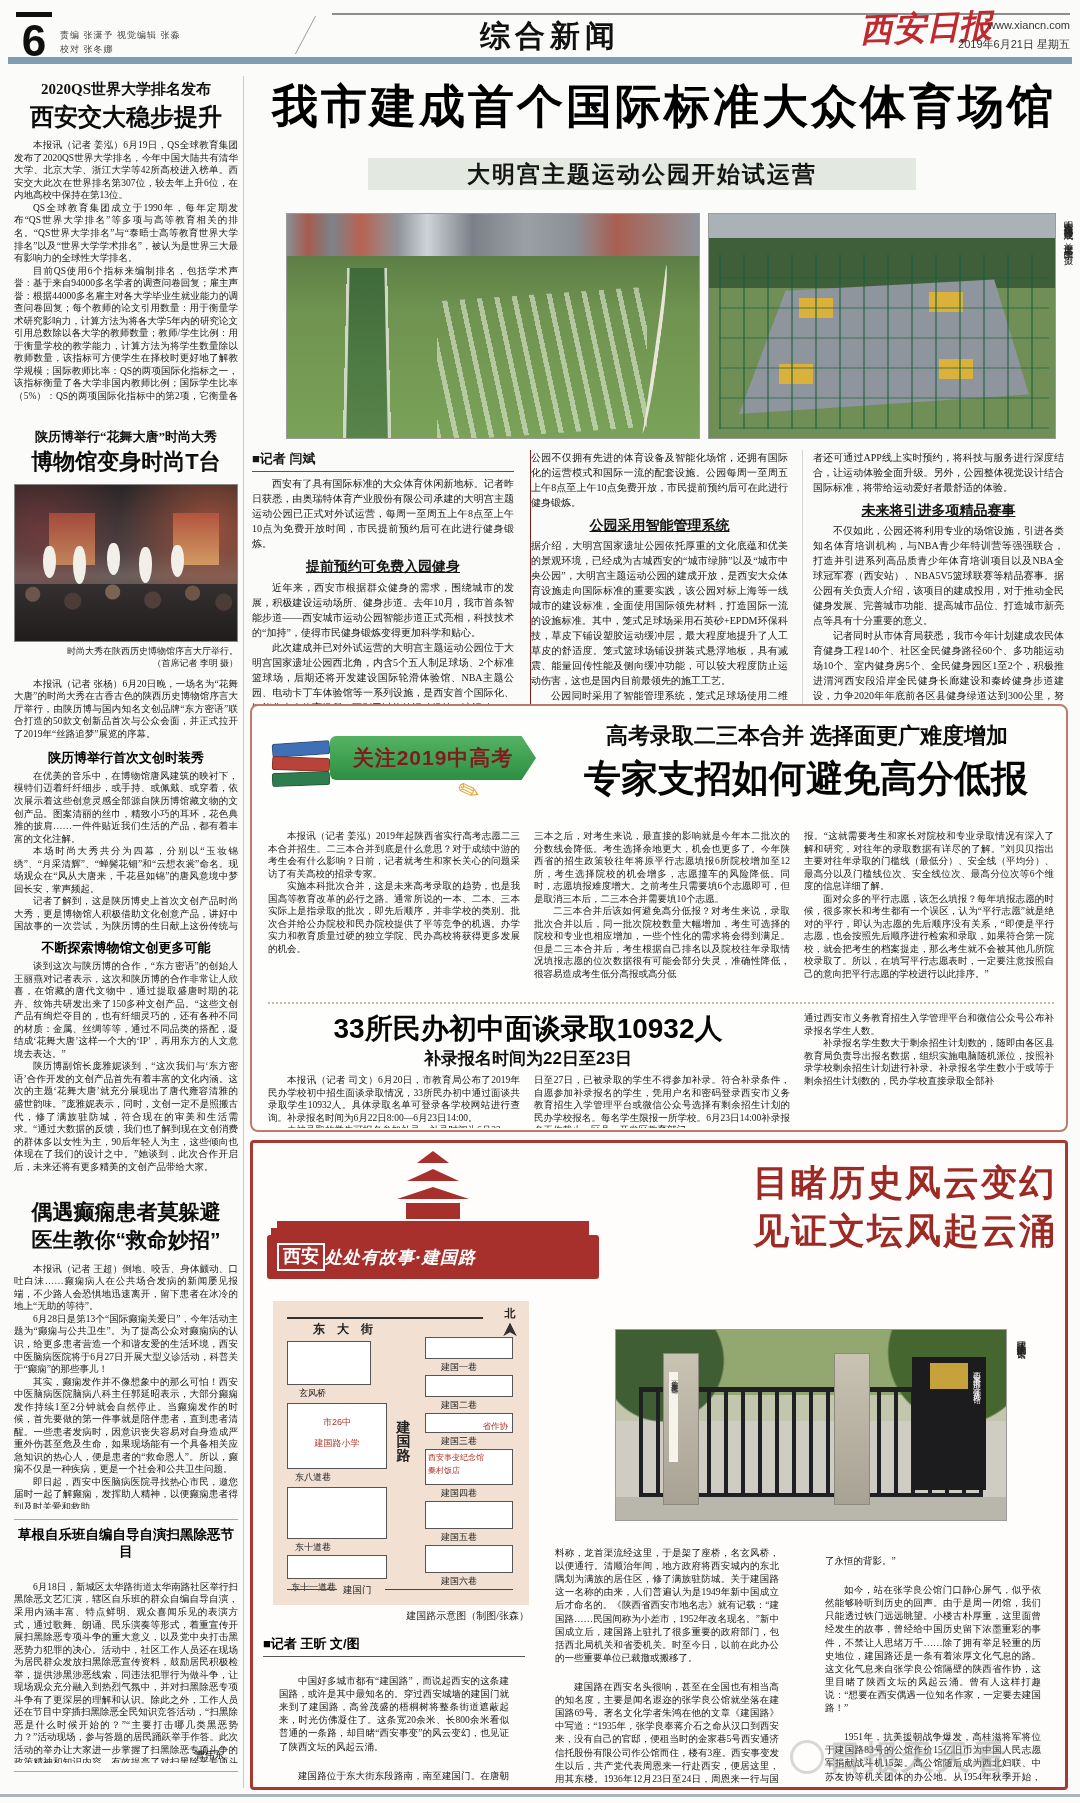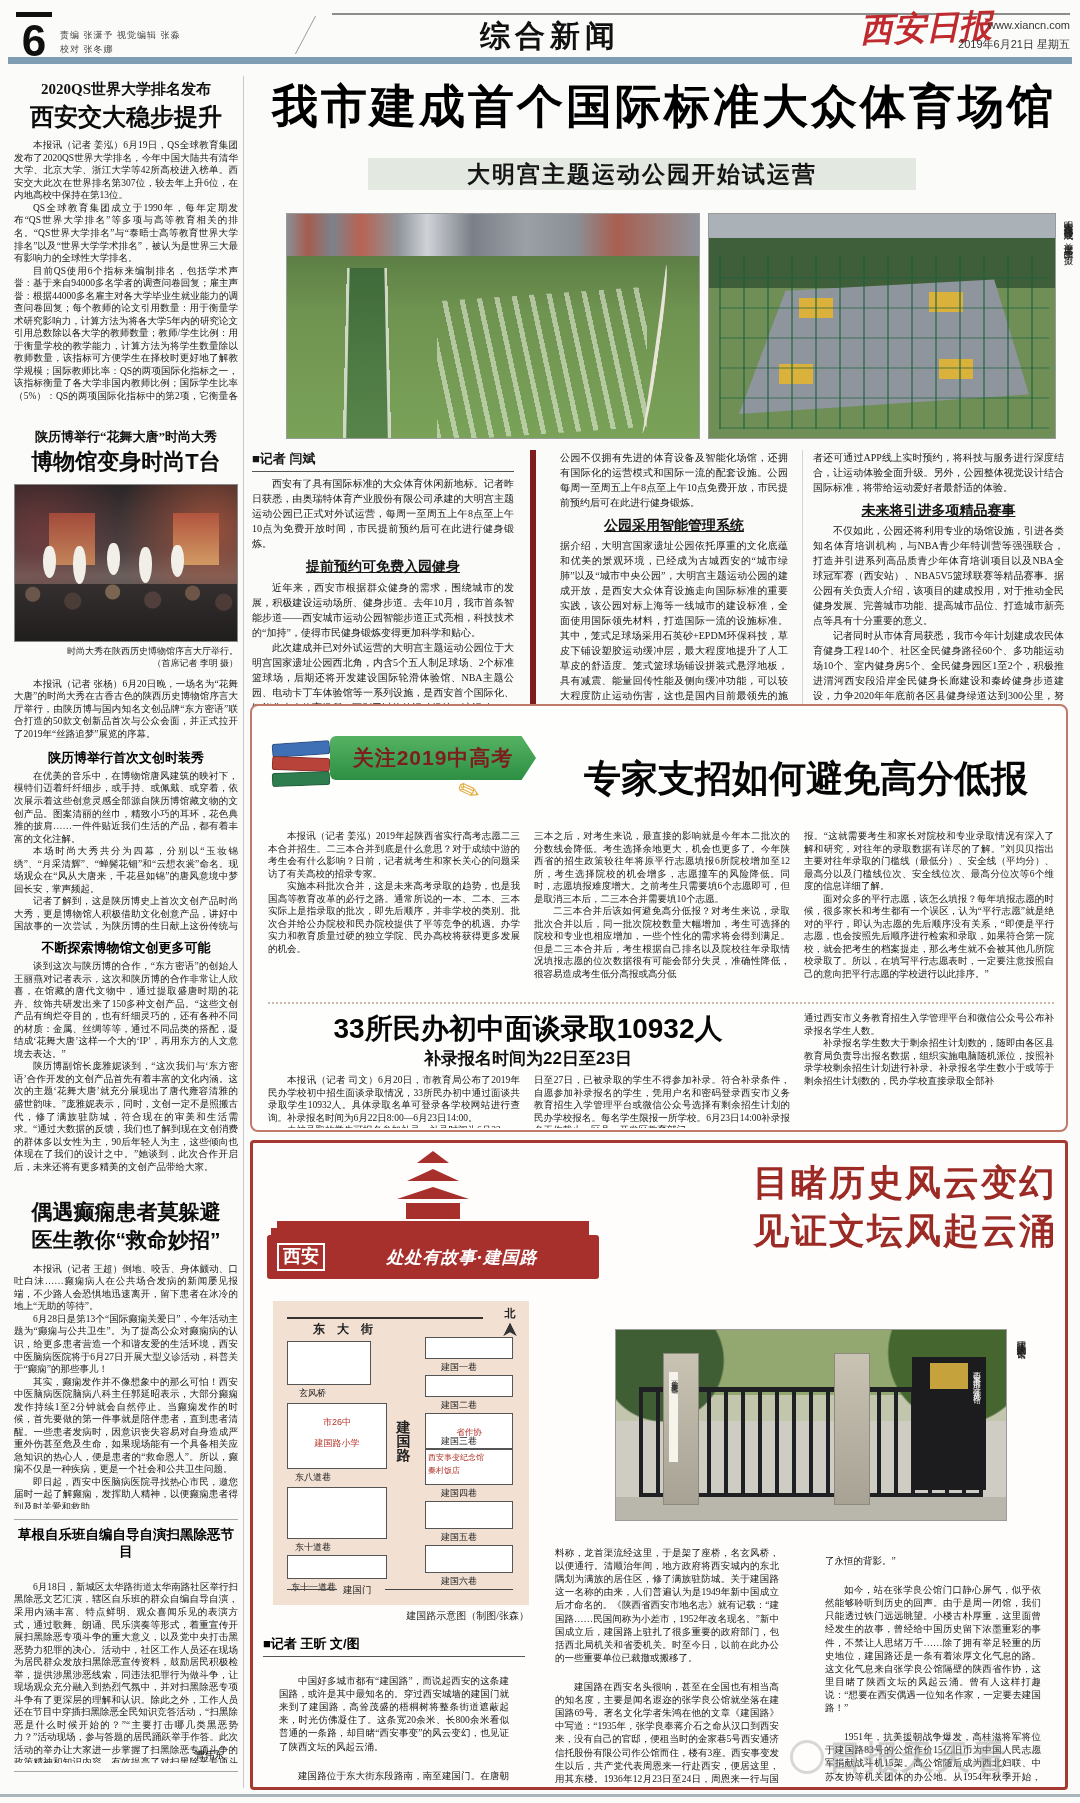--- a/index.html
+++ b/index.html
@@ -48,21 +48,21 @@
 #ph-park .path{position:absolute;right:40px;top:50px;width:10px;height:170px;border-radius:50%;border-right:4px solid #e8e4d8;transform:rotate(8deg)}
 #ph-court{left:458px;top:141px;width:348px;height:226px;background:linear-gradient(180deg,#aab2b8 0 24px,#3f5f3a 24px 74px,#6f8f56 74px 100%)}
 #ph-court .court{position:absolute;left:30px;top:60px;width:290px;height:140px;background:#8e959d;clip-path:polygon(16% 12%,88% 4%,100% 86%,0 100%)}
 #ph-court .pad{position:absolute;width:34px;height:20px;background:#d9b13b}
 #ph-court .fence{position:absolute;left:10px;top:40px;width:330px;height:175px;background:repeating-linear-gradient(90deg,rgba(25,95,60,.55) 0 2px,transparent 2px 24px),repeating-linear-gradient(0deg,rgba(25,95,60,.35) 0 2px,transparent 2px 30px)}
 #vcap-main{position:absolute;left:812px;top:141px;height:230px;writing-mode:vertical-rl;font:9.5px/1.2 "Liberation Serif",serif;color:#222;letter-spacing:1px}
 .byline{font:bold 13px/1.4 "Liberation Sans",sans-serif;border-bottom:1px solid #555;padding-bottom:3px;margin-bottom:4px}
 .mcol{position:absolute;top:378px;height:272px;text-align:justify;font:10px/1.5 "Liberation Serif",serif;color:#161616;overflow:hidden}
 .mcol p{text-indent:2em;margin:0}
 #mc1{left:2px;width:262px}
-#mc2{left:280px;width:258px;border-left:6px solid #7f1d1d;padding-left:24px}
+#mc2{left:280px;width:258px;border-left:1px solid #7f1d1d;padding-left:0}
 #mc3{left:552px;width:262px;border-left:1px solid #d5d5d5;padding-left:10px}
 .msub{text-align:center;font:bold 14px/1.6 "Liberation Sans",sans-serif;text-decoration:underline;margin:4px 0 2px}
 
 #gkbox{position:absolute;left:0;top:632px;width:818px;height:428px;border:2px solid #c07a6b;border-radius:8px;background:#fefefd}
 #badge{position:absolute;left:16px;top:10px;width:280px;height:102px}
 #badge .books{position:absolute;left:4px;top:26px;width:64px;height:52px}
 #badge .bk{position:absolute;left:0;width:58px;height:14px;border-radius:3px;border:1px solid rgba(0,0,0,.25)}
 #badge .ribbon{position:absolute;left:62px;top:20px;width:206px;height:44px;background:linear-gradient(180deg,#55b263,#2d8f43);border-radius:6px;clip-path:polygon(0 0,93% 0,100% 50%,93% 100%,0 100%);text-align:center;font:bold 21px/44px "Liberation Sans",sans-serif;color:#7e1d1d;letter-spacing:1px}
 #badge .pencil{position:absolute;left:190px;top:62px;font:26px/1 "DejaVu Sans",sans-serif;color:#e2a93b;transform:rotate(-20deg)}
 #gk-kicker{position:absolute;left:306px;top:16px;width:498px;text-align:center;font:bold 22px/1.3 "Liberation Sans",sans-serif;color:#0c0c0c}
@@ -85,21 +85,21 @@
 #jg-logo{position:absolute;left:14px;top:8px;width:332px;height:134px}
 .roof{position:absolute;left:50%;transform:translateX(-50%);height:0;border-bottom:12px solid #a8302c}
 #jg-logo .r1{top:0;border-left:16px solid transparent;border-right:16px solid transparent}
 #jg-logo .r2{top:18px;border-left:26px solid transparent;border-right:26px solid transparent}
 #jg-logo .r3{top:36px;border-left:36px solid transparent;border-right:36px solid transparent}
 #jg-logo .tbody{position:absolute;left:50%;transform:translateX(-50%);top:52px;width:54px;height:16px;background:#a8302c}
 #jg-logo .wall{position:absolute;left:10px;top:70px;width:312px;height:14px;background:#a8302c}
 #jg-ribbon{position:absolute;left:0px;top:84px;width:332px;height:44px;background:#a8302c;border-radius:3px;display:flex;align-items:center}
 #jg-ribbon:before{content:"";position:absolute;top:-7px;left:4px;right:4px;height:7px;background:repeating-linear-gradient(90deg,#a8302c 0 16px,transparent 16px 27px)}
 #jg-city{margin-left:10px;border:2px solid #fff;padding:1px 4px;font:bold 18px/1.2 "Liberation Sans",sans-serif;color:#fff}
-#jg-slogan{flex:1;text-align:center;font:bold italic 17px/1.2 "DejaVu Serif",serif;color:#fff;letter-spacing:1px}
+#jg-slogan{flex:1;text-align:left;font:bold italic 17px/1.2 "DejaVu Serif",serif;color:#fff;letter-spacing:1px}
 #jg-h1{position:absolute;left:400px;top:18px;width:404px;text-align:right;font:bold 36px/1.2 "Liberation Sans",sans-serif;color:#9c2b26;letter-spacing:2px}
 #jg-h2{position:absolute;left:400px;top:66px;width:404px;text-align:right;font:bold 36px/1.2 "Liberation Sans",sans-serif;color:#9c2b26;letter-spacing:2px}
 
 #jg-map{position:absolute;left:20px;top:158px;width:256px;height:304px;background:#f2e0d3;font-family:"Liberation Sans",sans-serif}
 #jg-map .st-top{position:absolute;left:14px;top:16px;width:196px;height:2px;background:#333}
 #jg-map .st-top-label{position:absolute;left:40px;top:22px;letter-spacing:12px;font:bold 12px/1 "Liberation Sans",sans-serif;color:#222}
 #jg-map .north{position:absolute;right:12px;top:6px;font:bold 11px/1.2 "Liberation Sans",sans-serif;color:#222;text-align:center}
 #jg-map .north .tri{width:0;height:0;margin:2px auto 0;border-left:7px solid transparent;border-right:7px solid transparent;border-bottom:14px solid #333;clip-path:polygon(0 100%,50% 0,100% 100%,50% 72%)}
 .mbox{position:absolute;background:#fff;border:1px solid #555}
 .mlabel{position:absolute;font:9px/1.1 "Liberation Sans",sans-serif;color:#222;white-space:nowrap}
@@ -272,20 +272,21 @@
     <div id="gkbox">
       <div id="badge">
         <div class="books">
           <div class="bk" style="top:0;background:#3f6fb5;transform:rotate(-4deg)"></div>
           <div class="bk" style="top:15px;background:#b8433a;transform:rotate(2deg)"></div>
           <div class="bk" style="top:30px;background:#2e7d4f;transform:rotate(-2deg)"></div>
         </div>
         <div class="ribbon">关注2019中高考</div>
         <div class="pencil">✎</div>
       </div>
+      <div id="gk-kicker">高考录取二三本合并  选择面更广难度增加</div>
       <div id="gk-headline">专家支招如何避免高分低报</div>
       <div class="gcol" id="gc1">
           <p>本报讯（记者 姜泓）2019年起陕西省实行高考志愿二三本合并招生。二三本合并到底是什么意思？对于成绩中游的考生会有什么影响？日前，记者就考生和家长关心的问题采访了有关高校的招录专家。</p>
           <p>实施本科批次合并，这是未来高考录取的趋势，也是我国高等教育改革的必行之路。通常所说的一本、二本、三本实际上是指录取的批次，即先后顺序，并非学校的类别。批次合并给公办院校和民办院校提供了平等竞争的机遇。办学实力和教育质量过硬的独立学院、民办高校将获得更多发展的机会。</p>
         </div>
       <div class="gcol cont" id="gc2">
           <p>三本之后，对考生来说，最直接的影响就是今年本二批次的分数线会降低。考生选择余地更大，机会也更多了。今年陕西省的招生政策较往年将原平行志愿填报6所院校增加至12所，考生选择院校的机会增多，志愿撞车的风险降低。同时，志愿填报难度增大。之前考生只需要填6个志愿即可，但是取消三本后，二三本合并需要填10个志愿。</p>
           <p>二三本合并后该如何避免高分低报？对考生来说，录取批次合并以后，同一批次院校数量大幅增加，考生可选择的院校和专业也相应增加，一些个性化的需求将会得到满足。但是二三本合并后，考生根据自己排名以及院校往年录取情况填报志愿的位次数据很有可能会部分失灵，准确性降低，很容易造成考生低分高报或高分低</p>
         </div>
       <div class="gcol cont" id="gc3">
@@ -339,21 +340,21 @@
         <div class="mlabel" style="left:22px;top:172px">东八道巷</div>
         <div class="mbox" style="left:14px;top:186px;width:100px;height:52px"></div>
         <div class="mlabel" style="left:22px;top:242px">东十道巷</div>
         <div class="mbox" style="left:14px;top:254px;width:100px;height:24px"></div>
         <div class="mlabel" style="left:18px;top:282px">东十一道巷</div>
         <div id="jg-road">建国路</div>
         <div class="mbox" style="left:152px;top:36px;width:88px;height:22px"></div>
         <div class="mlabel" style="left:168px;top:62px">建国一巷</div>
         <div class="mbox" style="left:152px;top:74px;width:88px;height:22px"></div>
         <div class="mlabel" style="left:168px;top:100px">建国二巷</div>
-        <div class="mbox" style="left:152px;top:112px;width:88px;height:36px;text-align:center;padding:7px 4px">
+        <div class="mbox" style="left:152px;top:112px;width:88px;height:20px;text-align:right;padding:1px 4px">
           <span class="mred" style="font-size:8.5px">省作协</span>
         </div>
         <div class="mlabel" style="left:168px;top:136px">建国三巷</div>
         <div class="mbox" style="left:152px;top:148px;width:88px;height:36px;padding:2px 2px">
           <div class="mred" style="font-size:8px">西安事变纪念馆</div>
           <div class="mred" style="font-size:8px;margin-top:2px">秦村饭店</div>
         </div>
         <div class="mlabel" style="left:168px;top:188px">建国四巷</div>
         <div class="mbox" style="left:152px;top:200px;width:88px;height:28px"></div>
         <div class="mlabel" style="left:168px;top:232px">建国五巷</div>

